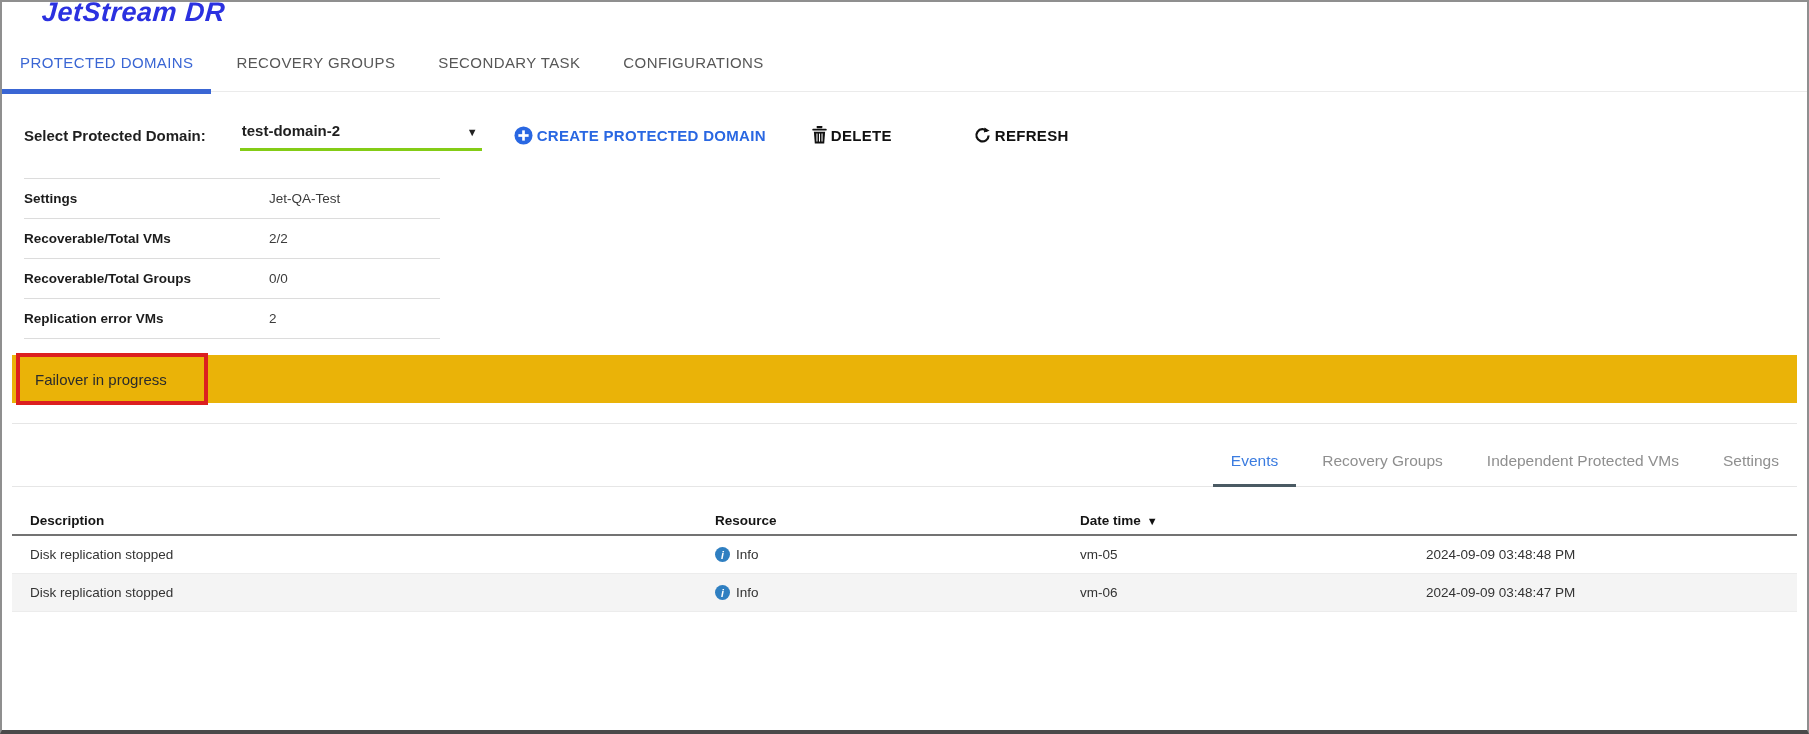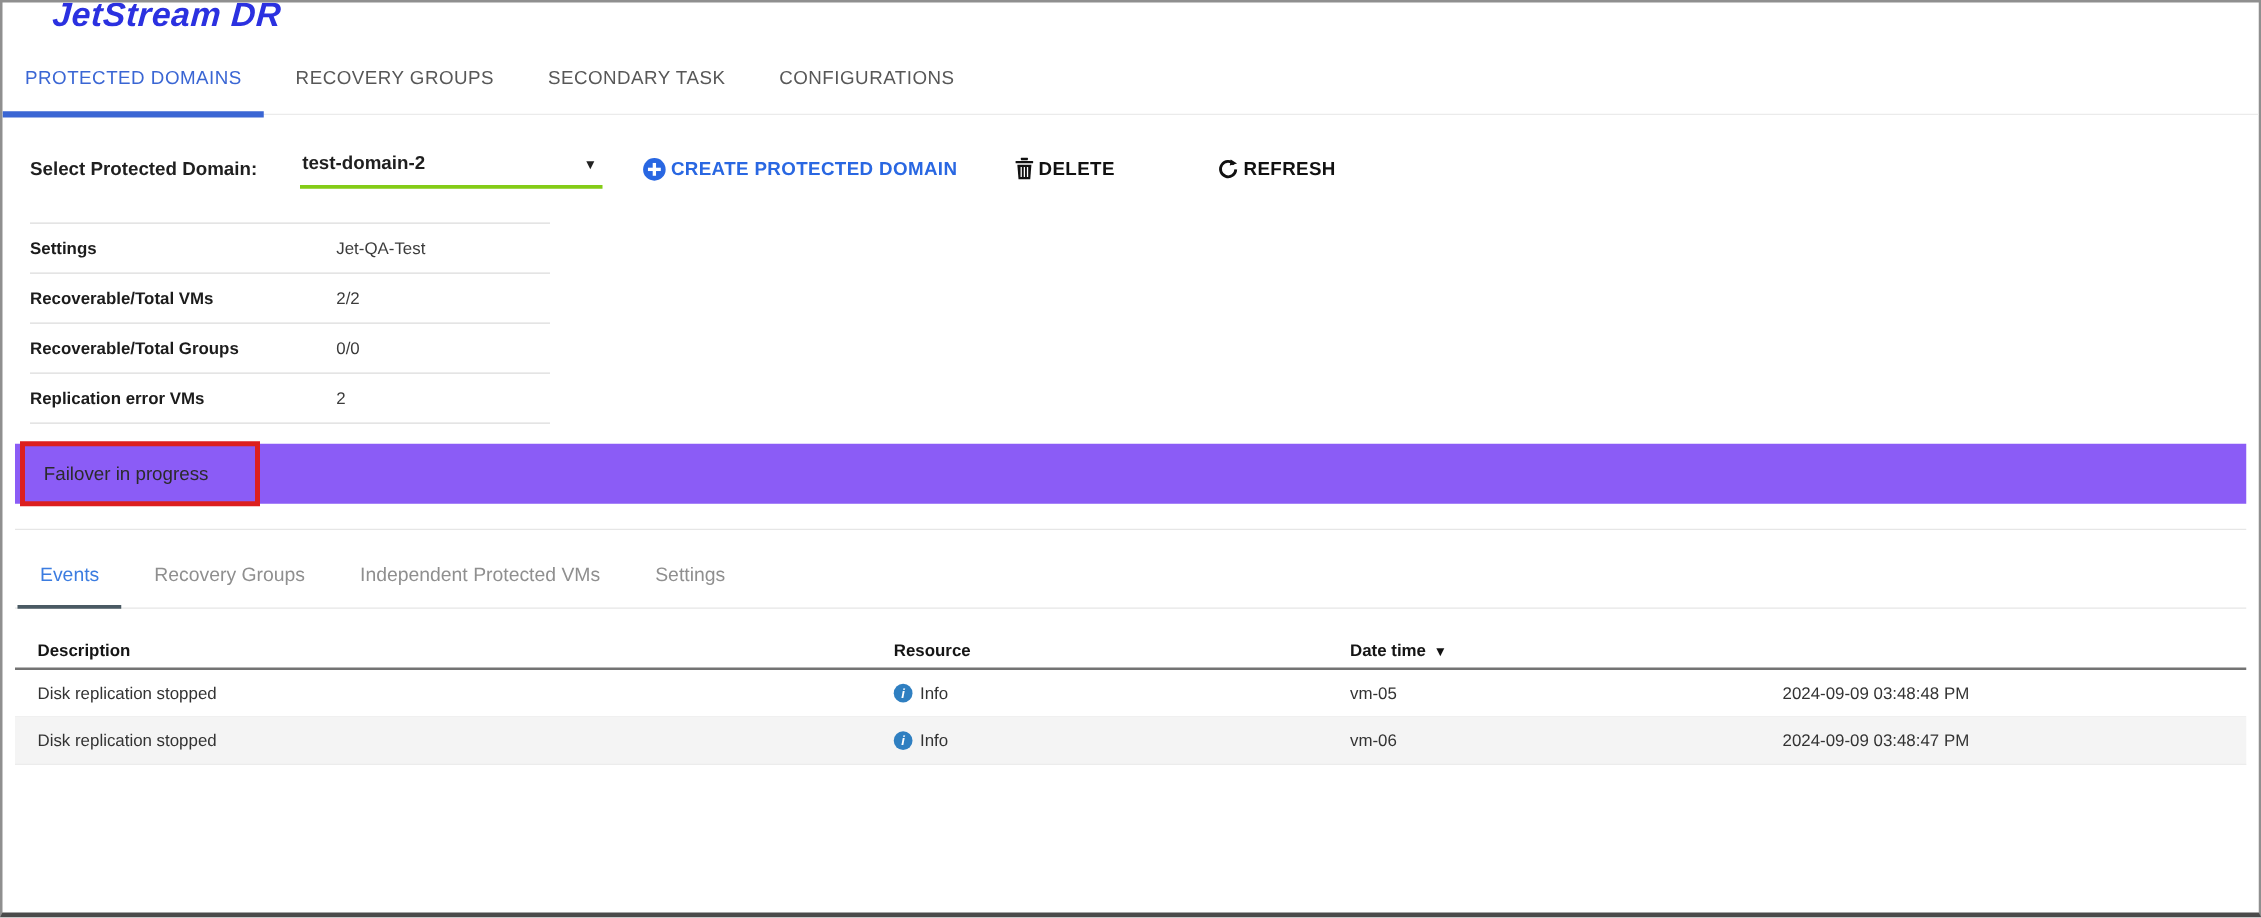--- a/index.html
+++ b/index.html
@@ -77,35 +77,36 @@
   .detail-row {
     display: flex; align-items: center; height: 40px;
     border-bottom: 1px solid #dcdcdc;
   }
   .detail-row .lbl { width: 245px; font-size: 13.5px; font-weight: bold; color: #1c1c1c; }
   .detail-row .val { font-size: 13.5px; color: #3c3c3c; }
 
   
   .banner-wrap { position: relative; margin: 16px 10px 0 10px; }
   .banner {
-    height: 48px; background: #8b5cf6;
+    height: 48px; background: #eab308;
     display: flex; align-items: center; padding-left: 23px;
     font-size: 15px; color: #2b2b2b;
   }
   .annotation-box {
     position: absolute; left: 4px; top: -2px;
     width: 192px; height: 52px;
     border: 4px solid #dc1f1f; pointer-events: none;
   }
 
   
   .panel { margin: 20px 10px 0 10px; border-top: 1px solid #e6e6e6; }
   .sub-tabs {
     display: flex; gap: 8px; padding: 18px 0 0 2px;
     border-bottom: 1px solid #e6e6e6;
+    justify-content: flex-end;
   }
   .sub-tab {
     padding: 10px 18px 16px 18px; font-size: 15.5px; color: #8f8f8f;
     cursor: pointer; position: relative; white-space: nowrap;
   }
   .sub-tab.active { color: #3b7ce0; }
   .sub-tab.active::after {
     content: ""; position: absolute; left: 0; right: 0; bottom: -1px;
     height: 3px; background: #4a5a63;
   }

